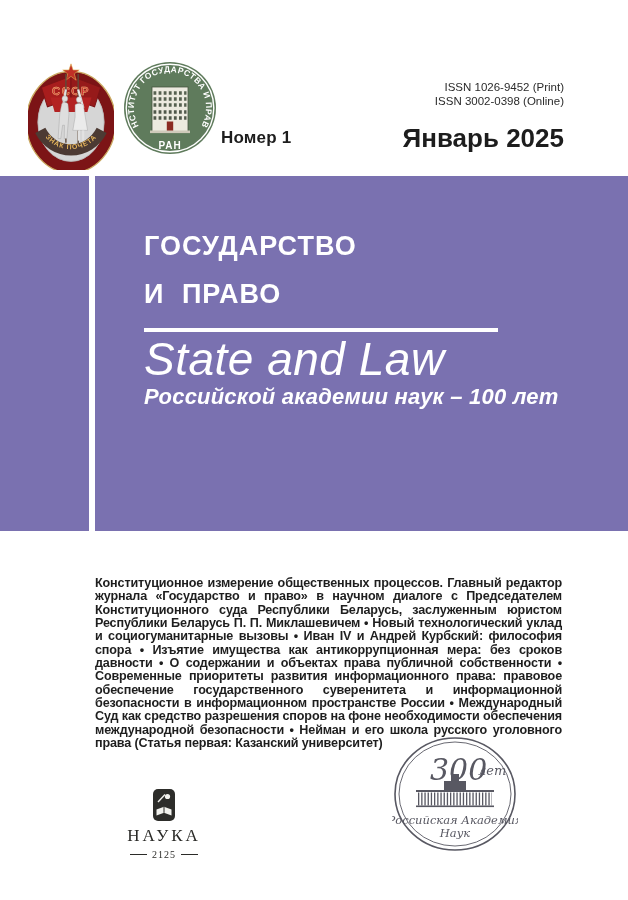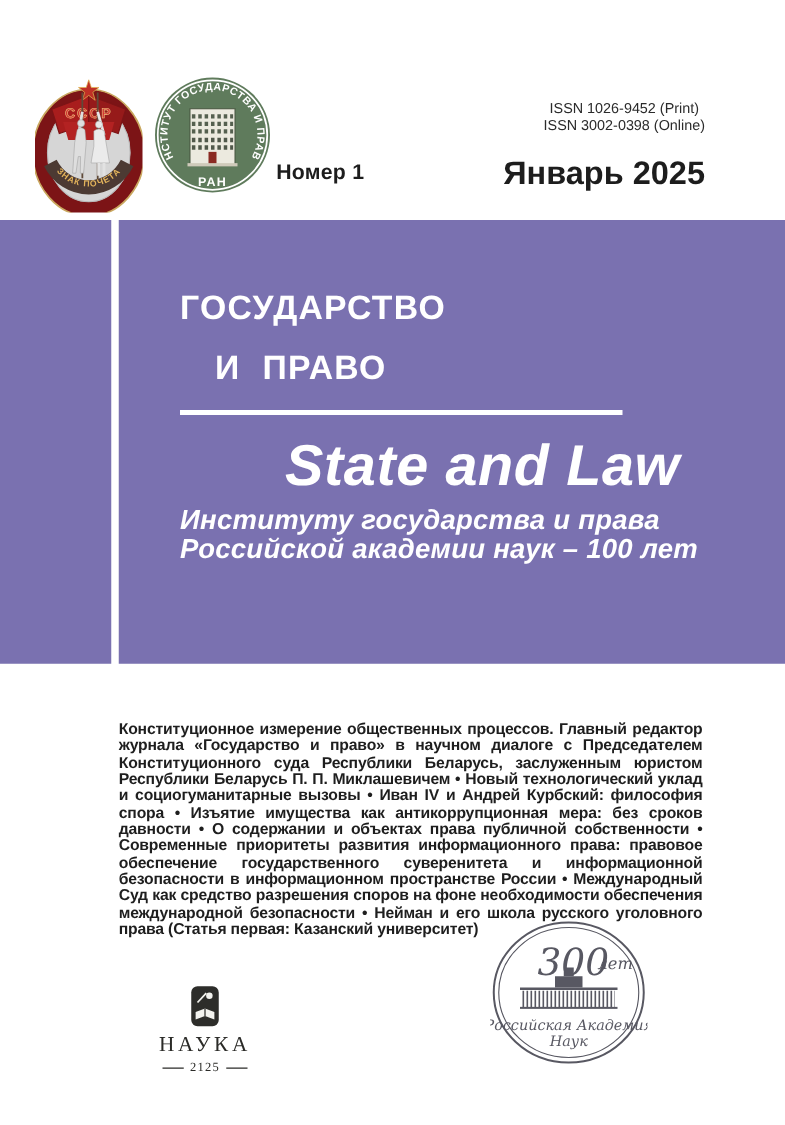--- a/index.html
+++ b/index.html
@@ -4,31 +4,31 @@
 <style>
   * { margin:0; padding:0; box-sizing:border-box; }
   html,body { width:628px; height:900px; }
   body { font-family:"Liberation Sans", sans-serif; background:#ffffff; }
   .page { position:relative; width:628px; height:900px; background:#ffffff; overflow:hidden; }
 
   
   .medal { position:absolute; left:28px; top:58px; width:86px; height:112px; }
   .igp-logo { position:absolute; left:122px; top:60px; width:96px; height:96px; }
   .issue-label { position:absolute; left:221px; top:128px; font-size:17px; font-weight:700; color:#1d1d1d; letter-spacing:0.2px; }
-  .issn-block { position:absolute; right:64px; top:80px; text-align:center; font-size:11.5px; line-height:14px; color:#2b2b2b; }
+  .issn-block { position:absolute; right:64px; top:80px; text-align:right; font-size:11.5px; line-height:14px; color:#2b2b2b; }
   .date-label { position:absolute; right:64px; top:123px; font-size:26px; font-weight:700; color:#1d1d1d; }
 
   
   .stripe-left { position:absolute; left:0; top:176px; width:89px; height:355px; background:#7a71b0; }
   .masthead { position:absolute; left:95px; top:176px; width:533px; height:355px; background:#7a71b0; color:#ffffff; }
   .masthead-inner { padding:46px 0 0 49px; }
   .title-ru { font-size:27px; font-weight:700; line-height:48px; letter-spacing:1px; }
-  .title-ru-2 { word-spacing:9px;margin-left:28px; }
+  .title-ru-2 { word-spacing:9px; }
   .divider { width:354px; height:4px; background:#ffffff; margin-top:10px; }
-  .title-en { font-size:46px; font-weight:700; font-style:italic; line-height:52px; margin-top:14px; letter-spacing:0.5px;text-align:center; }
+  .title-en { font-size:46px; font-weight:400; font-style:italic; line-height:52px; margin-top:1px; letter-spacing:0.5px; }
   .dedication { font-size:22px; font-weight:700; font-style:italic; line-height:23px; margin-top:6px; letter-spacing:0.2px; }
 
   
   .annotation { position:absolute; left:95px; top:577px; width:467px;
     font-size:12.6px; font-weight:700; line-height:13.35px; letter-spacing:-0.15px;
     text-align:justify; color:#1e1e1e; }
 
   
   .nauka { position:absolute; left:116px; top:788px; width:96px; text-align:center; }
   .nauka-icon { display:block; margin:0 auto; }
@@ -110,21 +110,20 @@
 
   <div class="date-label">Январь 2025</div>
 
   <div class="stripe-left"></div>
   <div class="masthead">
     <div class="masthead-inner">
       <div class="title-ru">ГОСУДАРСТВО</div>
       <div class="title-ru title-ru-2">И ПРАВО</div>
       <div class="divider"></div>
       <div class="title-en">State and Law</div>
-      <div class="dedication">Институту государства и права</div>
       <div class="dedication" style="margin-top:0;">Российской академии наук – 100 лет</div>
     </div>
   </div>
 
   <div class="annotation">Конституционное измерение общественных процессов. Главный редактор журнала «Государство и право» в научном диалоге с Председателем Конституционного суда Республики Беларусь, заслуженным юристом Республики Беларусь П. П. Миклашевичем • Новый технологический уклад и социогуманитарные вызовы • Иван IV и Андрей Курбский: философия спора • Изъятие имущества как антикоррупционная мера: без сроков давности • О содержании и объектах права публичной собственности • Современные приоритеты развития информационного права: правовое обеспечение государственного суверенитета и информационной безопасности в информационном пространстве России • Международный Суд как средство разрешения споров на фоне необходимости обеспечения международной безопасности • Нейман и его школа русского уголовного права (Статья первая: Казанский университет)</div>
 
   <div class="nauka">
     <svg class="nauka-icon" width="24" height="34" viewBox="0 0 24 34" xmlns="http://www.w3.org/2000/svg">
       <rect x="1" y="1" width="22" height="32" rx="5" fill="#2d2d2a"></rect>
       <circle cx="15.5" cy="8.5" r="2.6" fill="#f2f2ee"></circle>

